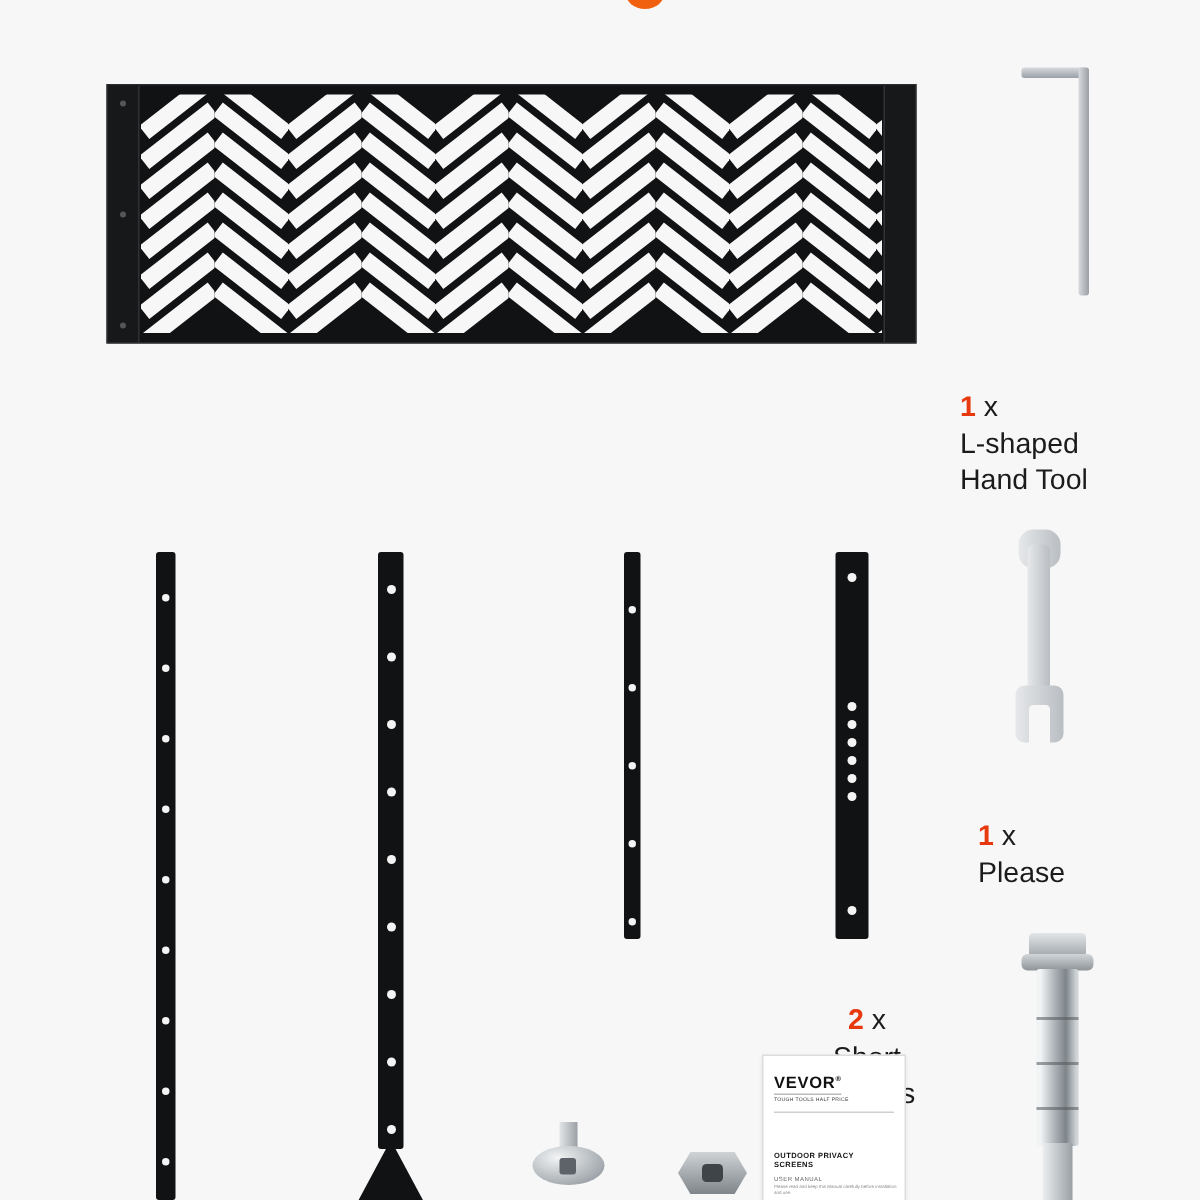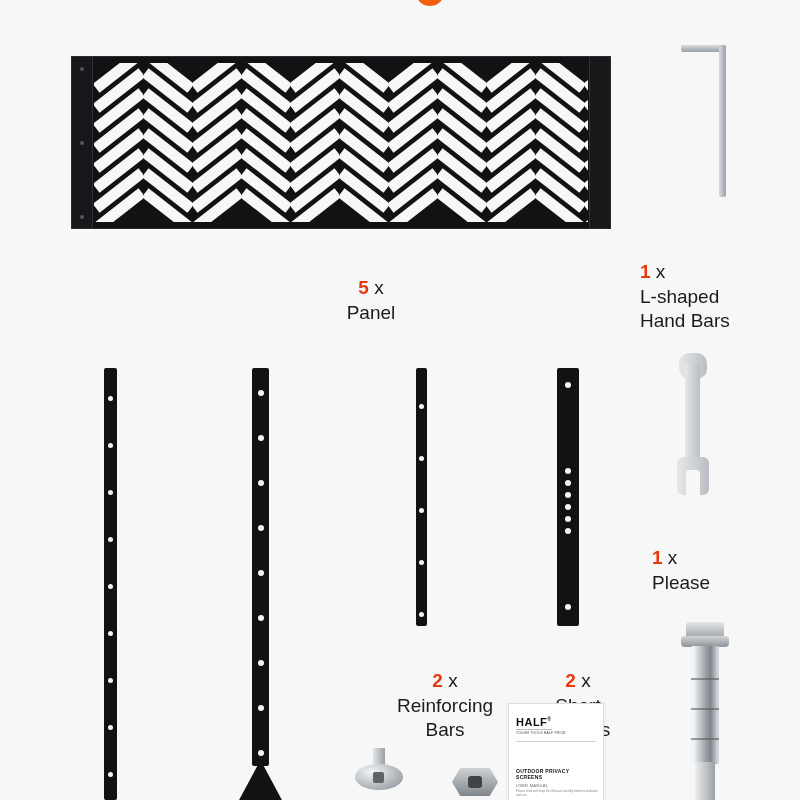--- a/index.html
+++ b/index.html
@@ -449,34 +449,30 @@
         </div>
       </div>
     <div class="panel-screw" style="left:8px;  top:10px;"></div>
     <div class="panel-screw" style="left:8px;  top:84px;"></div>
     <div class="panel-screw" style="left:8px;  top:158px;"></div>
     <div class="panel-screw" style="right:8px; top:10px;"></div>
     <div class="panel-screw" style="right:8px; top:84px;"></div>
     <div class="panel-screw" style="right:8px; top:158px;"></div>
   </div>
 
-  <div class="label center" style="left:271px; top:252px; width:200px;">
-    <span class="qty">5</span><span class="x"> </span><span class="x">x</span>
-    <span>Panel</span>
-  </div>
 
   <div class="allen">
     <div class="arm-h"></div>
     <div class="arm-v"></div>
   </div>
 
   <div class="label" style="left:640px; top:236px; width:150px;">
     <span class="qty">1</span><span> </span><span>x</span>
     <span>L-shaped
-Hand Bars</span>
+Hand Tool</span>
   </div>
 
   <div class="post" id="post1" style="left:104px; top:368px; width:13px; height:432px;">
       <div class="hole" style="top: 28px;"></div>
       <div class="hole" style="top: 75px;"></div>
       <div class="hole" style="top: 122px;"></div>
       <div class="hole" style="top: 169px;"></div>
       <div class="hole" style="top: 216px;"></div>
       <div class="hole" style="top: 263px;"></div>
       <div class="hole" style="top: 310px;"></div>
@@ -498,25 +494,20 @@
   <div style="position:absolute;left:238px;top:760px;width:45px;height:42px;background:#111214;clip-path:polygon(50% 0%,100% 100%,0% 100%);"></div>
 
   <div class="post" id="bar1" style="left:416px; top:368px; width:11px; height:258px;">
       <div class="hole" style="top: 36px;"></div>
       <div class="hole" style="top: 88px;"></div>
       <div class="hole" style="top: 140px;"></div>
       <div class="hole" style="top: 192px;"></div>
       <div class="hole" style="top: 244px;"></div>
     </div>
 
-  <div class="label center" style="left:330px; top:645px; width:230px;">
-    <span class="qty">2</span><span> </span><span>x</span>
-    <span>Reinforcing
-Bars</span>
-  </div>
 
   <div class="post wide" id="short1" style="left:557px; top:368px; width:22px; height:258px;">
       <div class="hole" style="top: 14px;"></div>
       <div class="hole" style="top: 100px;"></div>
       <div class="hole" style="top: 112px;"></div>
       <div class="hole" style="top: 124px;"></div>
       <div class="hole" style="top: 136px;"></div>
       <div class="hole" style="top: 148px;"></div>
       <div class="hole" style="top: 160px;"></div>
       <div class="hole" style="top: 236px;"></div>
@@ -555,21 +546,21 @@
     <div class="slot"></div>
   </div>
 
   <div class="nut-part">
     <div class="body"></div>
     <div class="hole"></div>
   </div>
 
   <div class="manual">
     <div class="brand">
-      <span>HALF</span><sup>®</sup>
+      <span>VEVOR</span><sup>®</sup>
     </div>
     <div class="tagline">TOUGH TOOLS HALF PRICE</div>
     <div class="rule"></div>
     <div class="m-title">OUTDOOR PRIVACY SCREENS</div>
     <div class="m-sub">USER MANUAL</div>
     <div class="m-foot">Please read and keep this Manual carefully before installation and use.</div>
   </div>
 
 </div>
 

